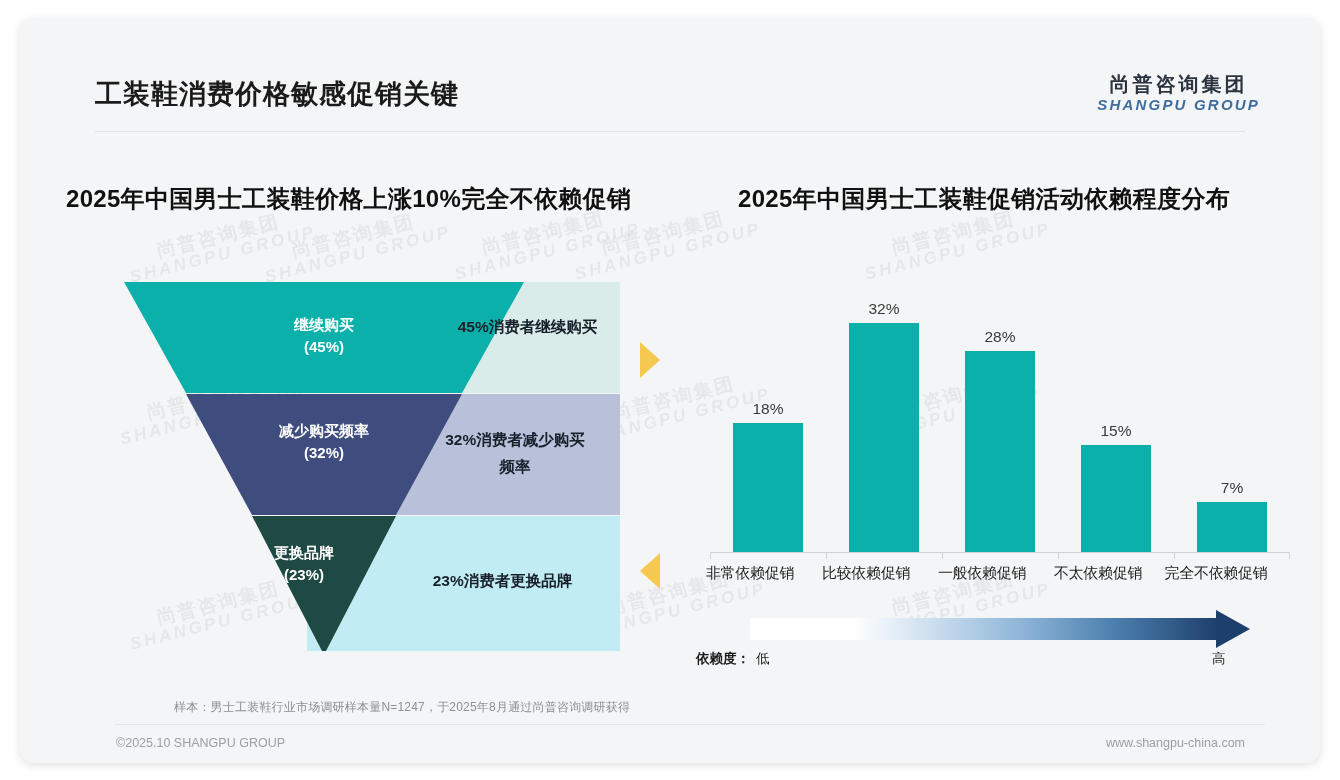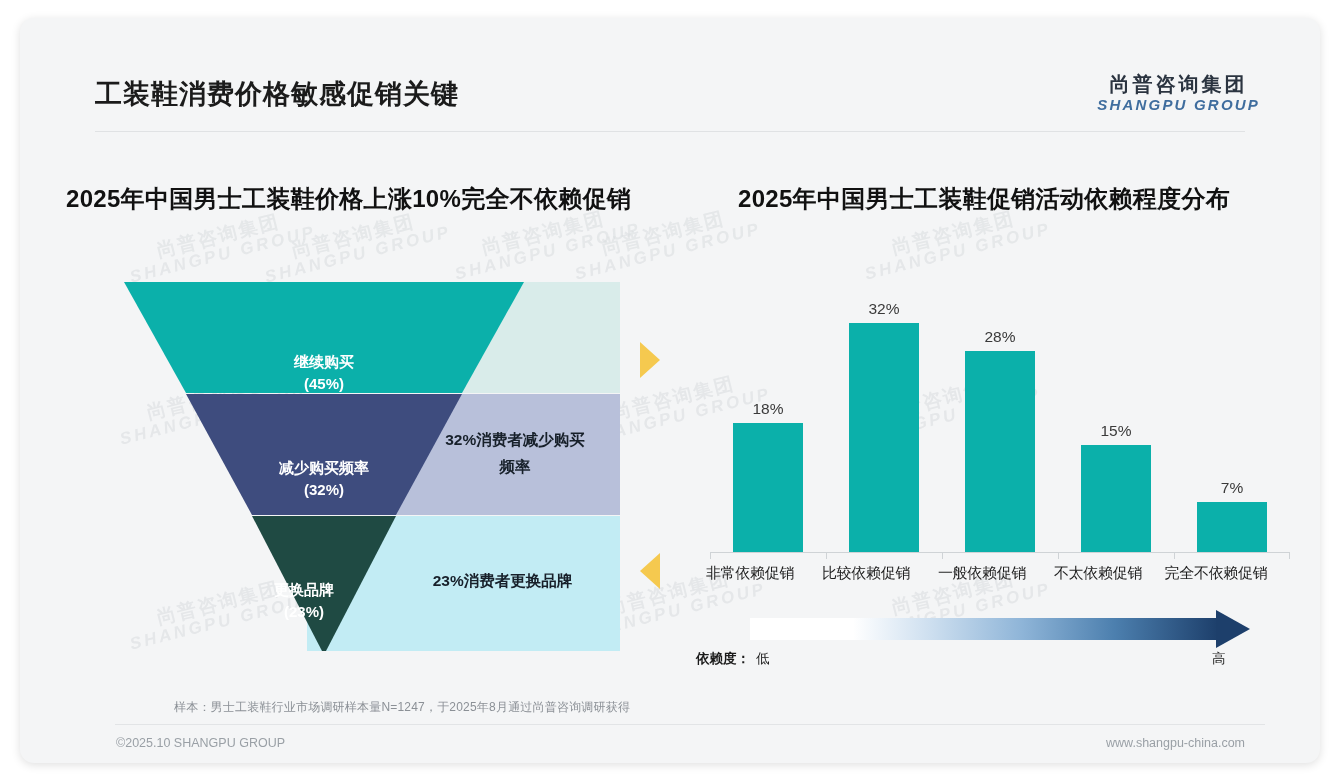--- a/index.html
+++ b/index.html
@@ -36,21 +36,21 @@
   
   .sec-title{position:absolute;font-size:24px;font-weight:bold;color:#111;z-index:4;letter-spacing:.3px;}
   #t-left{left:46px;top:165px;}
   #t-right{left:718px;top:165px;}
 
   
   .funnel-wrap{position:absolute;left:0;top:0;width:660px;height:745px;z-index:3;}
   .panel{position:absolute;}
   .band-label{
     position:absolute;color:#ffffff;font-weight:bold;font-size:15px;
-    text-align:center;line-height:1.45;z-index:4;margin-top:37px;
+    text-align:center;line-height:1.45;z-index:4;
   }
   .panel-text{
     position:absolute;color:#17202a;font-weight:bold;font-size:15.5px;
     text-align:center;line-height:1.75;z-index:4;
   }
   .tri{position:absolute;width:0;height:0;z-index:5;}
   .tri.right{border-top:18px solid transparent;border-bottom:18px solid transparent;border-left:20px solid #f5c94f;}
   .tri.left{border-top:18px solid transparent;border-bottom:18px solid transparent;border-right:20px solid #f5c94f;}
 
   
@@ -172,20 +172,21 @@
     </div>
     <div class="band-label" style="left:174px;top:402px;width:260px;">
       <span>减少购买频率</span><br>
       <span>(32%)</span>
     </div>
     <div class="band-label" style="left:164px;top:524px;width:240px;">
       <span>更换品牌</span><br>
       <span>(23%)</span>
     </div>
 
+    <div class="panel-text" style="left:420px;top:295px;width:175px;">45%消费者继续购买</div>
     <div class="panel-text" style="left:400px;top:408px;width:190px;white-space:pre-line;">32%消费者减少购买
 频率</div>
     <div class="panel-text" style="left:380px;top:549px;width:205px;">23%消费者更换品牌</div>
 
     <div class="tri right" style="left:620px;top:324px;"></div>
     <div class="tri left" style="left:620px;top:535px;"></div>
   </div>
 
   <div class="chart">
     <div class="axis"></div>

